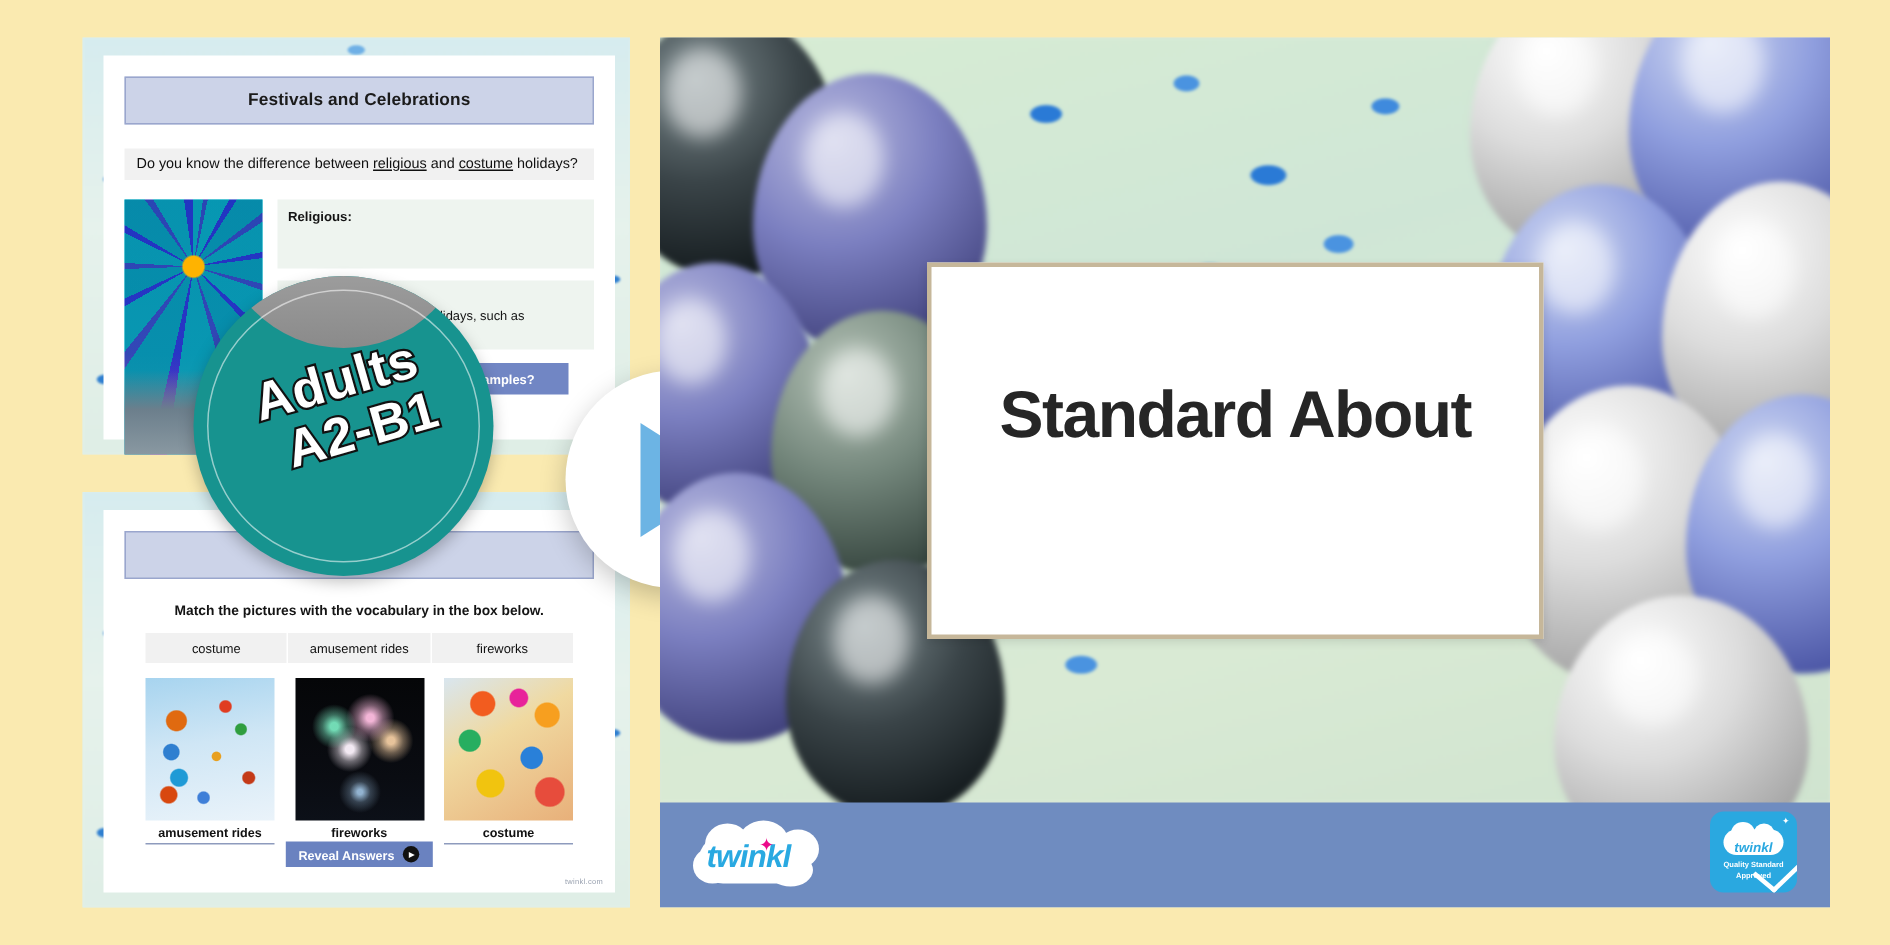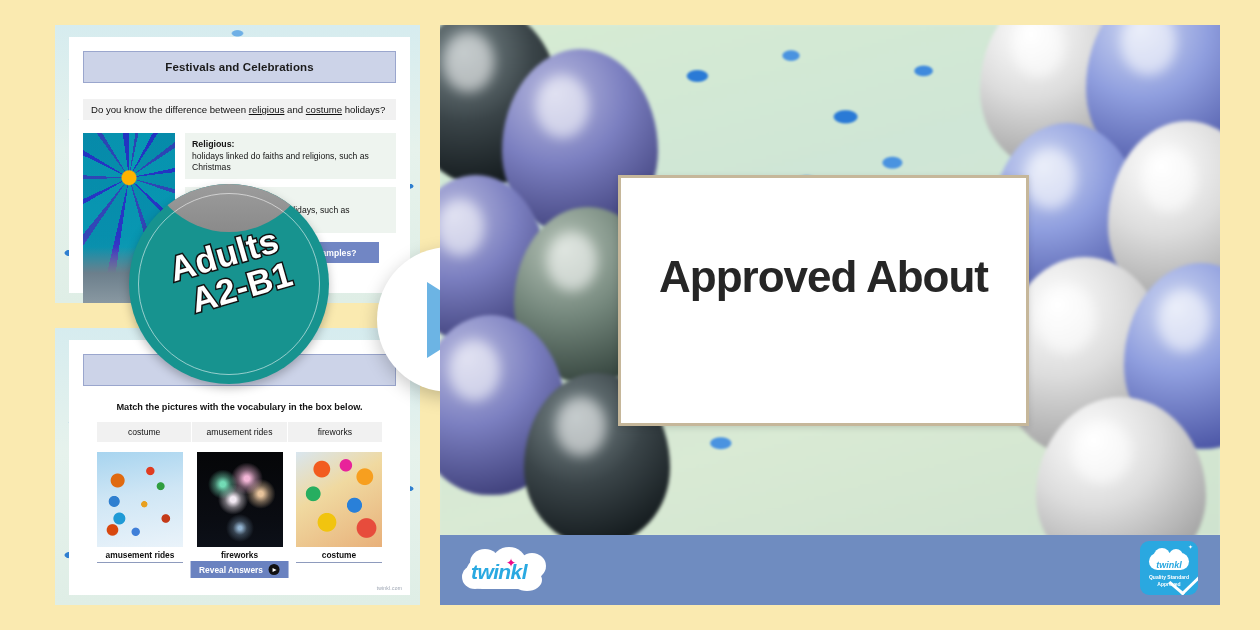--- a/index.html
+++ b/index.html
@@ -318,21 +318,20 @@
         </div>
 
         <div class="q-bar" style="top:62px;">
           <span>Do you know the difference between </span><u>religious</u><span> and </span><u>costume</u><span> holidays?</span>
         </div>
 
         <div class="fair-img" style="top:96px;"></div>
 
         <div class="def-box" style="top:96px;height:46px;">
           <b>Religious:</b><br>
-          <span>holidays linked do faiths and religions, such as Christmas</span>
         </div>
 
         <div class="def-box" style="top:150px;height:46px;">
           <b>Secular:</b><br>
           <span>national or international holidays, such as</span>
         </div>
 
         <div class="blue-btn" style="left:230px;width:80px;top:205px;height:21px;">
           <span>amples?</span>
         </div>
@@ -409,21 +408,21 @@
       <div class="balloon b-blue" style="left:646px;top:-42px;width:160px;height:192px;"></div>
       <div class="balloon b-blue" style="left:552px;top:98px;width:150px;height:180px;"></div>
       <div class="balloon b-silver" style="left:668px;top:96px;width:158px;height:190px;"></div>
       <div class="balloon b-silver" style="left:560px;top:232px;width:170px;height:200px;"></div>
       <div class="balloon b-blue" style="left:684px;top:238px;width:154px;height:186px;"></div>
       <div class="balloon b-silver" style="left:596px;top:372px;width:170px;height:180px;"></div>
     </div>
 
     <div id="title-card">
       <h1>
-        <span>Approved About</span><br>
+        <span>Standard About</span><br>
         <br>
       </h1>
     </div>
 
     <div id="footer-bar">
       <div id="twinkl-logo">
         <div class="cloud c1"></div>
           <div class="cloud c2"></div>
           <div class="cloud c3"></div>
         <div class="cloud c4"></div>

